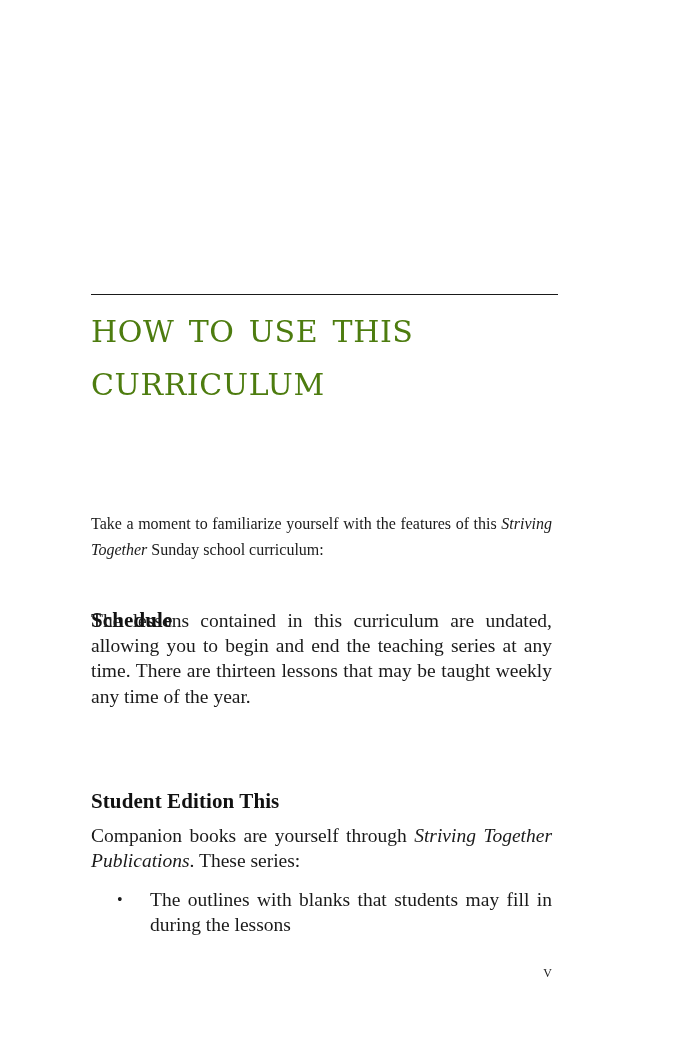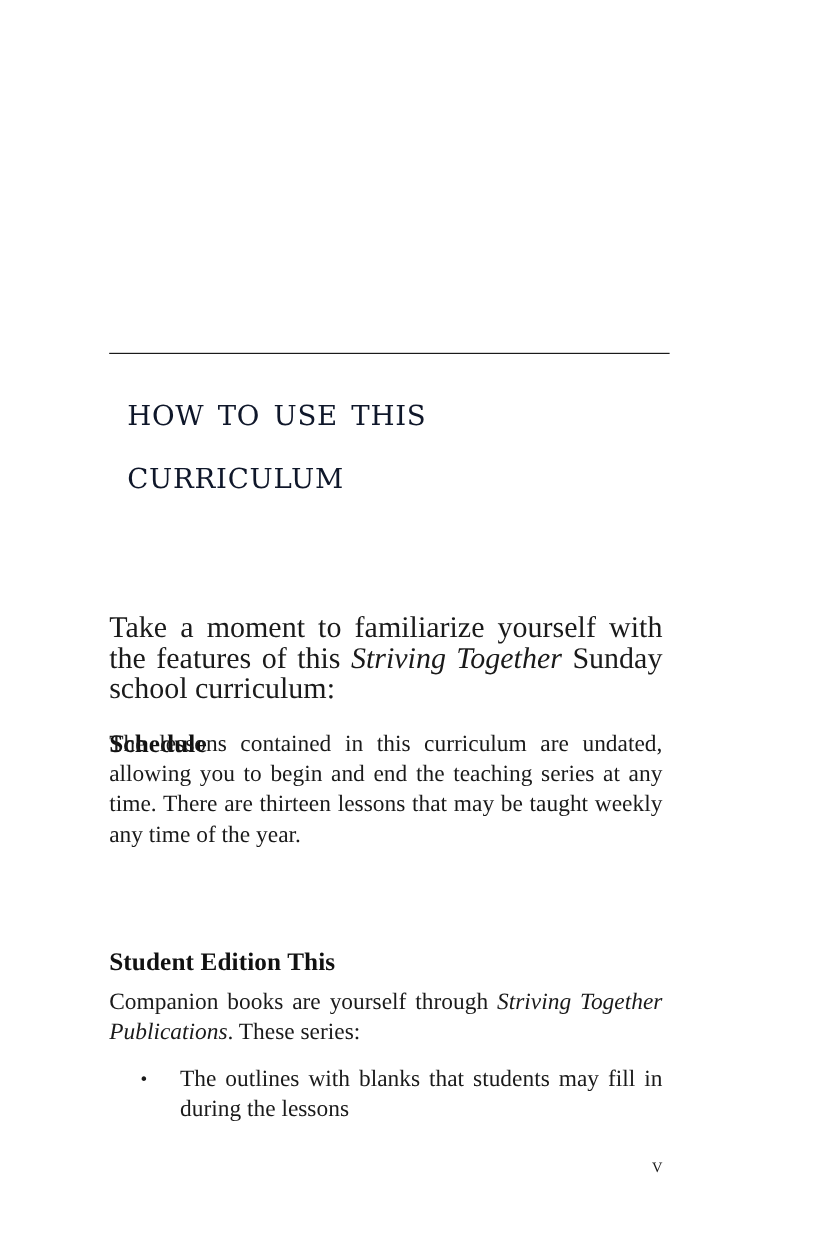--- a/index.html
+++ b/index.html
@@ -40,43 +40,43 @@
     height: 0;
     border-top: 1.6px solid #1a1a1a;
   }
 
   
   .chapter-title {
     position: absolute;
     left: 0;
     top: 301px;
     width: 467px;
-    margin: 15px;
+    margin: 0;
     font-family: "DejaVu Serif", "Liberation Serif", serif;
     font-weight: 400;
-    font-size: 33px;
+    font-size: 43px;
     line-height: 53px;
     letter-spacing: 0.6px;
     font-variant: small-caps;
     text-transform: lowercase;
-    color: #0f172a;
+    color: #4d7c0f;
   }
   .chapter-title .ln {
     display: block;
   }
   
 
   
   .intro {
     position: absolute;
     left: 0;
     top: 511px;
     width: 461px;
     margin: 0;
-    font-size: 25px;
+    font-size: 16px;
     line-height: 25.5px;
     text-align: justify;
     text-justify: inter-word;
     font-family: Liberation Serif, serif;
   }
 
   .section-heading {
     position: absolute;
     left: 0;
     width: 461px;

